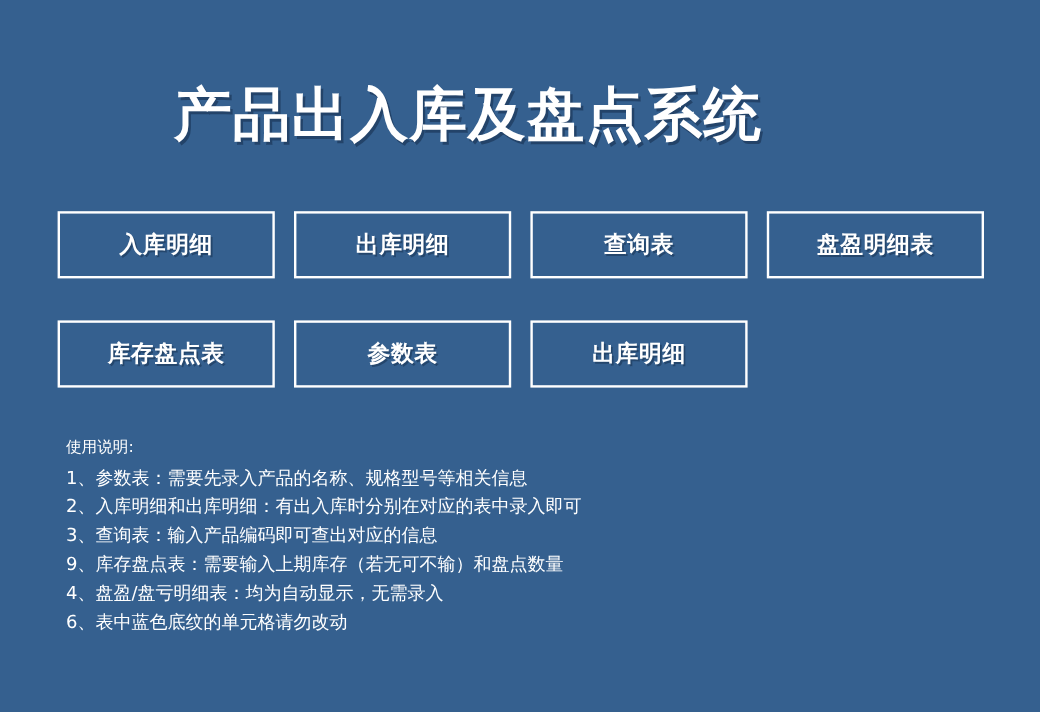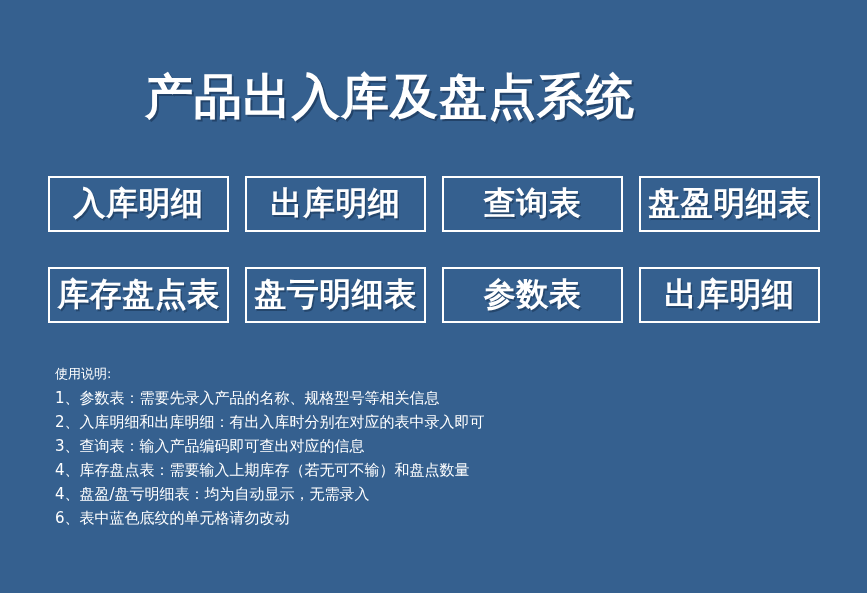--- a/index.html
+++ b/index.html
@@ -54,21 +54,21 @@
     grid-column-gap: 16px;
     grid-row-gap: 35px;
   }
   .nav-button {
     box-sizing: border-box;
     height: 56px;
     border: 2px solid #ffffff;
     background: #35608f;
     color: #ffffff;
     font-family: "DejaVu Sans", "Liberation Sans", sans-serif;
-    font-size: 32px;
+    font-size: 19px;
     font-weight: bold;
     letter-spacing: 0.5px;
     display: flex;
     align-items: center;
     justify-content: center;
     cursor: pointer;
     text-shadow: 1.5px 1.5px 0 rgba(20, 44, 74, 0.5);
     user-select: none;
     white-space: nowrap;
   }
@@ -103,28 +103,27 @@
   <div class="title-wrap">
     <h1 class="app-title">产品出入库及盘点系统</h1>
   </div>
 
   <div class="button-grid">
     <div class="nav-button">入库明细</div>
     <div class="nav-button">出库明细</div>
     <div class="nav-button">查询表</div>
     <div class="nav-button">盘盈明细表</div>
     <div class="nav-button">库存盘点表</div>
-    <div class="nav-button">盘亏明细表</div>
     <div class="nav-button">参数表</div>
     <div class="nav-button">出库明细</div>
   </div>
 
   <div class="instructions">
     <div class="instructions-heading">使用说明:</div>
     <div class="instruction-line">1、参数表：需要先录入产品的名称、规格型号等相关信息</div>
     <div class="instruction-line">2、入库明细和出库明细：有出入库时分别在对应的表中录入即可</div>
     <div class="instruction-line">3、查询表：输入产品编码即可查出对应的信息</div>
-    <div class="instruction-line">4、库存盘点表：需要输入上期库存（若无可不输）和盘点数量</div>
+    <div class="instruction-line">9、库存盘点表：需要输入上期库存（若无可不输）和盘点数量</div>
     <div class="instruction-line">4、盘盈/盘亏明细表：均为自动显示，无需录入</div>
     <div class="instruction-line">6、表中蓝色底纹的单元格请勿改动</div>
   </div>
 
 </div>
 
 </body></html>

